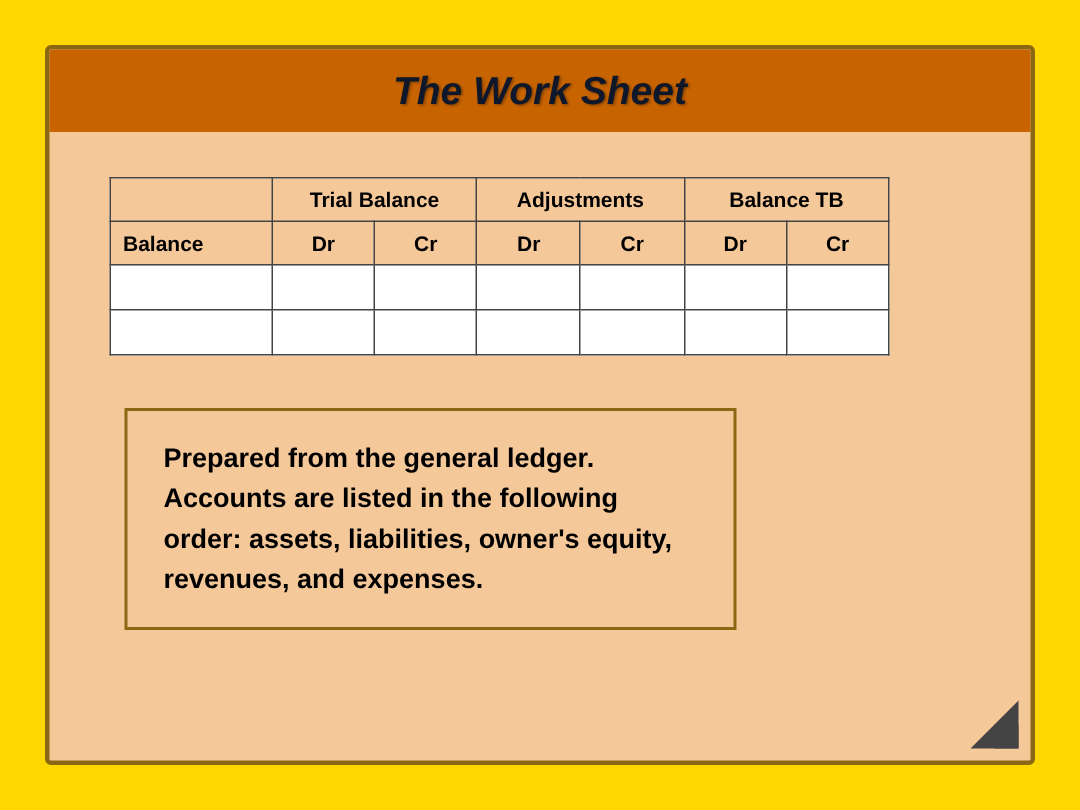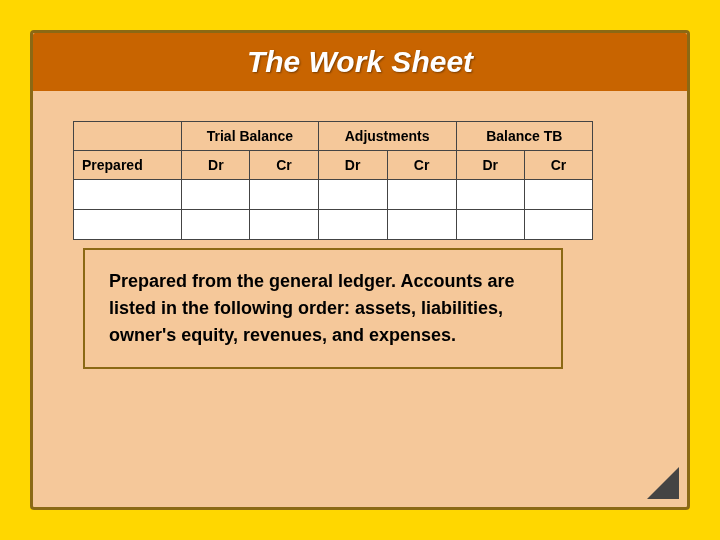--- a/index.html
+++ b/index.html
@@ -29,35 +29,35 @@
 
     .slide-header {
       width: 100%;
       background-color: #C86400;
       padding: 12px 20px;
       text-align: center;
       border-radius: 2px 2px 0 0;
     }
 
     .slide-header-text {
-      color: #ffffff;
-      font-size: 30px;
+      color: #0f172a;
+      font-size: 26px;
       font-weight: bold;
       font-style: italic;
       text-shadow: 1px 1px 2px rgba(0,0,0,0.4);
     }
 
     .slide-content {
       flex: 1;
       width: 100%;
       padding: 30px 40px 20px 40px;
       display: flex;
       flex-direction: column;
       align-items: flex-start;
-      gap: 8px;
+      gap: 35px;
     }
 
     .worksheet-table {
       border-collapse: collapse;
       width: 520px;
       background: white;
     }
 
     .worksheet-table th,
     .worksheet-table td {
@@ -93,21 +93,21 @@
 
     .worksheet-table .empty-row td {
       height: 30px;
       background-color: white;
     }
 
     .info-box {
       border: 2px solid #8B6914;
       background-color: #F5C89A;
       padding: 18px 24px;
-      width: 480px;
+      width: 408px;
       margin-left: 10px;
     }
 
     .info-box-text {
       font-size: 18px;
       font-weight: bold;
       color: #000000;
       line-height: 1.5;
     }
 
@@ -135,21 +135,21 @@
 
     <table class="worksheet-table">
       <thead>
         <tr class="header-row">
           <th class="accounts-col"></th>
           <th colspan="2">Trial Balance</th>
           <th colspan="2">Adjustments</th>
           <th colspan="2">Balance TB</th>
         </tr>
         <tr class="sub-header">
-          <th class="accounts-col">Prepared</th>
+          <th class="accounts-col">Balance</th>
           <th>Dr</th>
           <th>Cr</th>
           <th>Dr</th>
           <th>Cr</th>
           <th>Dr</th>
           <th>Cr</th>
         </tr>
       </thead>
       <tbody>
         <tr class="empty-row">

